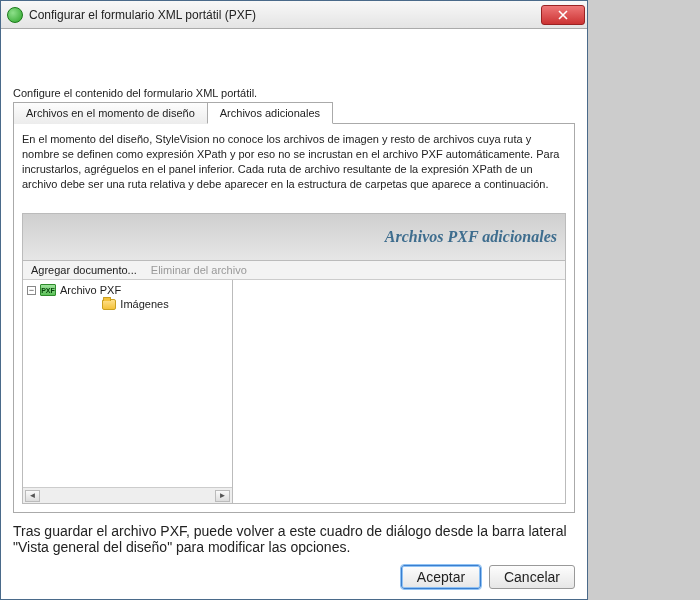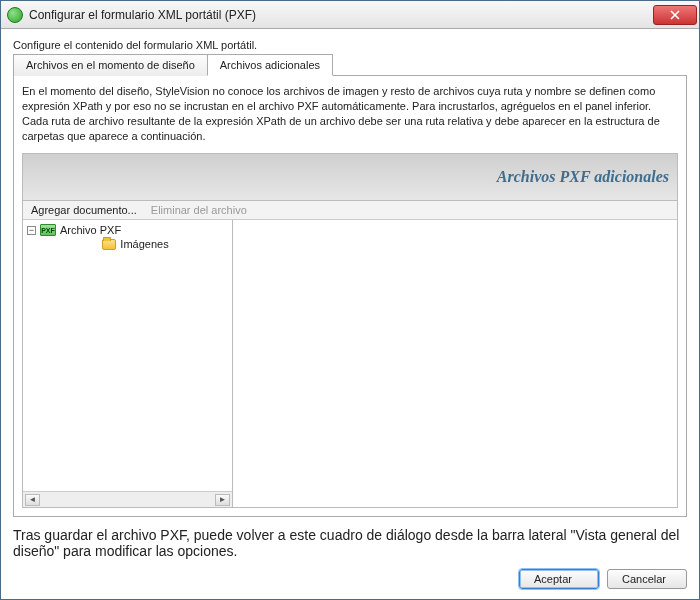--- a/index.html
+++ b/index.html
@@ -1,30 +1,30 @@
 <!DOCTYPE html>
 <html><head>
 <meta charset="utf-8">
 <style>
   * { box-sizing: border-box; margin: 0; padding: 0; font-family: "Segoe UI", Tahoma, sans-serif; }
   body { background: #ccc; }
-  .window { width: 700px; height: 600px; background: #fff; border: 1px solid #4a6a8a; position: relative; display: flex; flex-direction: column; }
+  .window { width: 588px; height: 600px; background: #fff; border: 1px solid #4a6a8a; position: relative; display: flex; flex-direction: column; gap: 48px; }
   .titlebar { height: 28px; background: linear-gradient(#f8f8f8,#e4e4e4); border-bottom: 1px solid #aaa; display: flex; align-items: center; padding: 0 2px 0 6px; }
   .titlebar-icon { width: 16px; height: 16px; border-radius: 50%; background: radial-gradient(circle at 35% 35%, #8de08a, #2da42a); border:1px solid #1a7a18; margin-right: 6px; }
   .titlebar-text { font-size: 12px; color: #222; flex: 1; }
   .close-btn { width: 44px; height: 20px; background: linear-gradient(#e77,#c33); border:1px solid #922; border-radius:3px; display:flex; align-items:center; justify-content:center; color:#fff; font-size:11px; cursor:pointer; }
   .close-btn svg { width:10px; height:10px; }
   .content { flex:1; display:flex; flex-direction:column; padding: 10px 12px 10px 12px; font-size: 11px; color:#222; }
   .desc { margin-bottom: 2px; }
   .tabs { display:flex; border-bottom:1px solid #aaa; }
   .tab { padding: 4px 12px; border:1px solid #aaa; border-bottom:none; background: linear-gradient(#fdfdfd,#ececec); font-size:11px; cursor:pointer; position:relative; top:1px; }
   .tab:first-child { border-right:none; }
   .tab.active { background:#fff; border-bottom:1px solid #fff;text-align:right; }
   .tab-body { border:1px solid #aaa; border-top:none; flex:1; display:flex; flex-direction:column; padding:8px; }
-  .tab-desc { font-size:11px; line-height:1.35; margin-bottom:10px; }
+  .tab-desc { font-size:11px; line-height:1.35; margin-bottom:22px; }
   .group { flex:1; display:flex; flex-direction:column; border:1px solid #bbb; }
   .group-header { background: linear-gradient(#cfcfcf,#e6e6e6); text-align:right; padding:14px 8px; color:#3e6d8e; font-weight:bold; font-style:italic; font-size:16px; border-bottom:1px solid #bbb; font-family: Georgia, "Times New Roman", serif; }
   .toolbar { display:flex; gap:14px; padding:3px 8px; font-size:11px; border-bottom:1px solid #ccc; background:#f3f3f3; }
   .toolbar-btn { cursor:pointer; }
   .toolbar-btn.disabled { color:#999; cursor:default; }
   .split { flex:1; display:flex; }
   .tree-pane { width:210px; border-right:1px solid #bbb; display:flex; flex-direction:column; position:relative; }
   .tree { flex:1; background:#fff; font-size:11px; padding:3px 4px; overflow:auto; }
   .tree-row { display:flex; align-items:center; gap:4px; padding:1px 0; white-space:nowrap; }
   .tree-row.indent { padding-left:16px;justify-content:center; }
@@ -42,21 +42,21 @@
   .col.date { width:100px; border-right:none; }
   .list-body { flex:1; background:#fff; overflow:auto; position:relative; }
   .list-row { display:flex; align-items:center; font-size:11px; border-bottom:1px solid #eee; background:linear-gradient(#f4f4f4,#ececec); }
   .list-row .cell { padding:3px 6px; }
   .list-row .cell.name { flex:1; display:flex; align-items:center; gap:4px; }
   .file-icon { width:14px; height:12px; background:linear-gradient(#fff,#e6f0ff); border:1px solid #9bb; border-radius:1px; position:relative; }
   .file-icon::after { content:""; position:absolute; left:2px; top:2px; width:6px; height:6px; background: conic-gradient(#f33 0 90deg,#39f 90deg 180deg,#fc3 180deg 270deg,#3c6 270deg); border-radius:50%; }
   .vscroll { width:16px; background:#eee; border-left:1px solid #ccc; display:flex; flex-direction:column; align-items:center; justify-content:space-between; padding:2px 0; position:absolute; right:0; top:20px; bottom:0; }
   .footer-note { font-size:14px; margin-top:10px; }
   .buttons { display:flex; gap:8px; justify-content:flex-end; margin-top:10px; }
-  .btn { min-width:80px; padding:3px 14px; font-size:11px; background:linear-gradient(#fdfdfd,#e6e6e6); border:1px solid #999; border-radius:3px; cursor:pointer; text-align:left; }
+  .btn { min-width:80px; padding:3px 14px; font-size:14px; background:linear-gradient(#fdfdfd,#e6e6e6); border:1px solid #999; border-radius:3px; cursor:pointer; text-align:center; }
   .btn.primary { border:1px solid #3a7ecf; box-shadow: 0 0 0 1px #8fc2f4 inset; outline: 1px solid #8fc2f4; }
 </style>
 </head>
 <body>
 
 <div class="window">
   <div class="titlebar">
     <div class="titlebar-icon"></div>
     <div class="titlebar-text">Configurar el formulario XML portátil (PXF)</div>
     <div class="close-btn">

